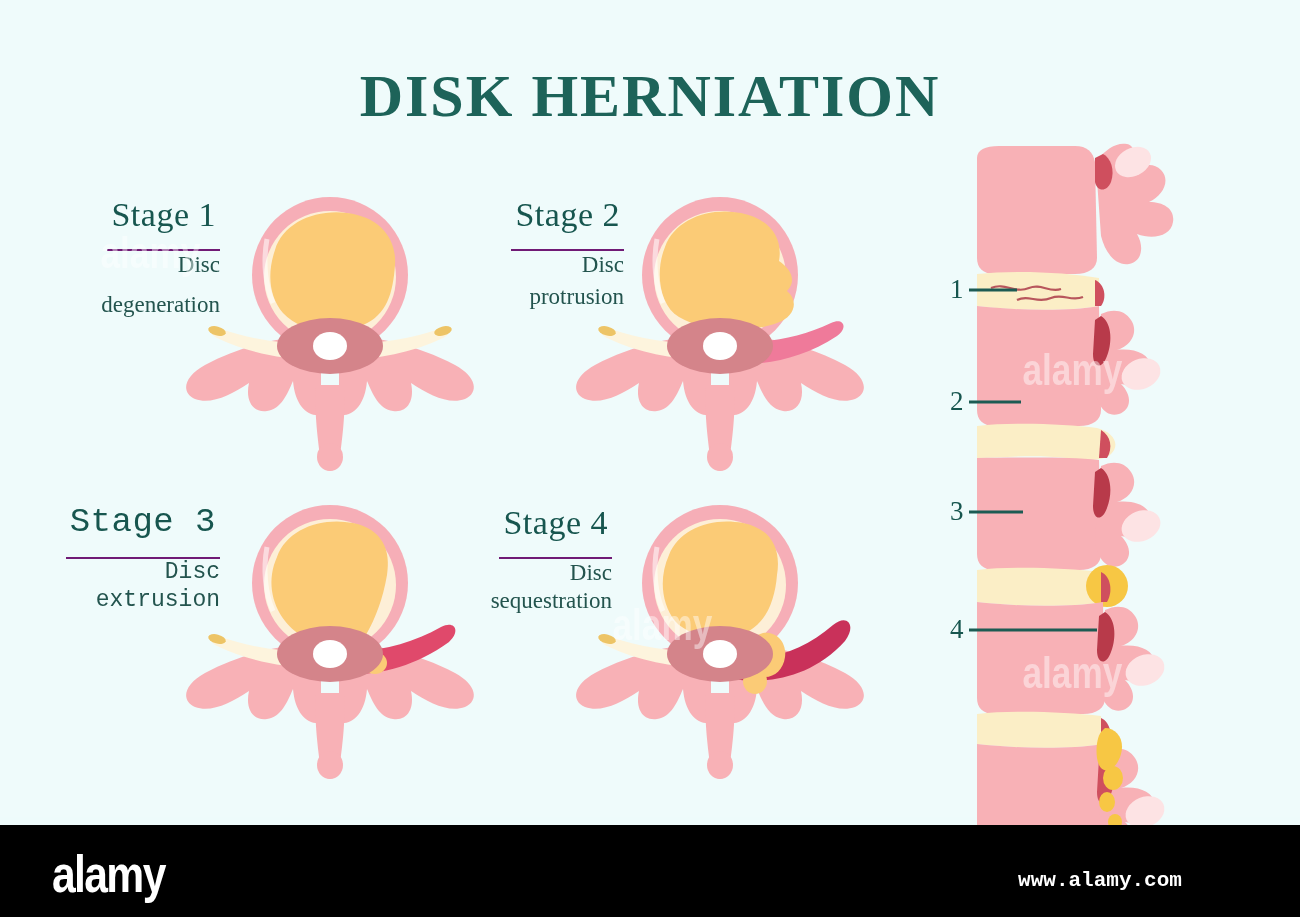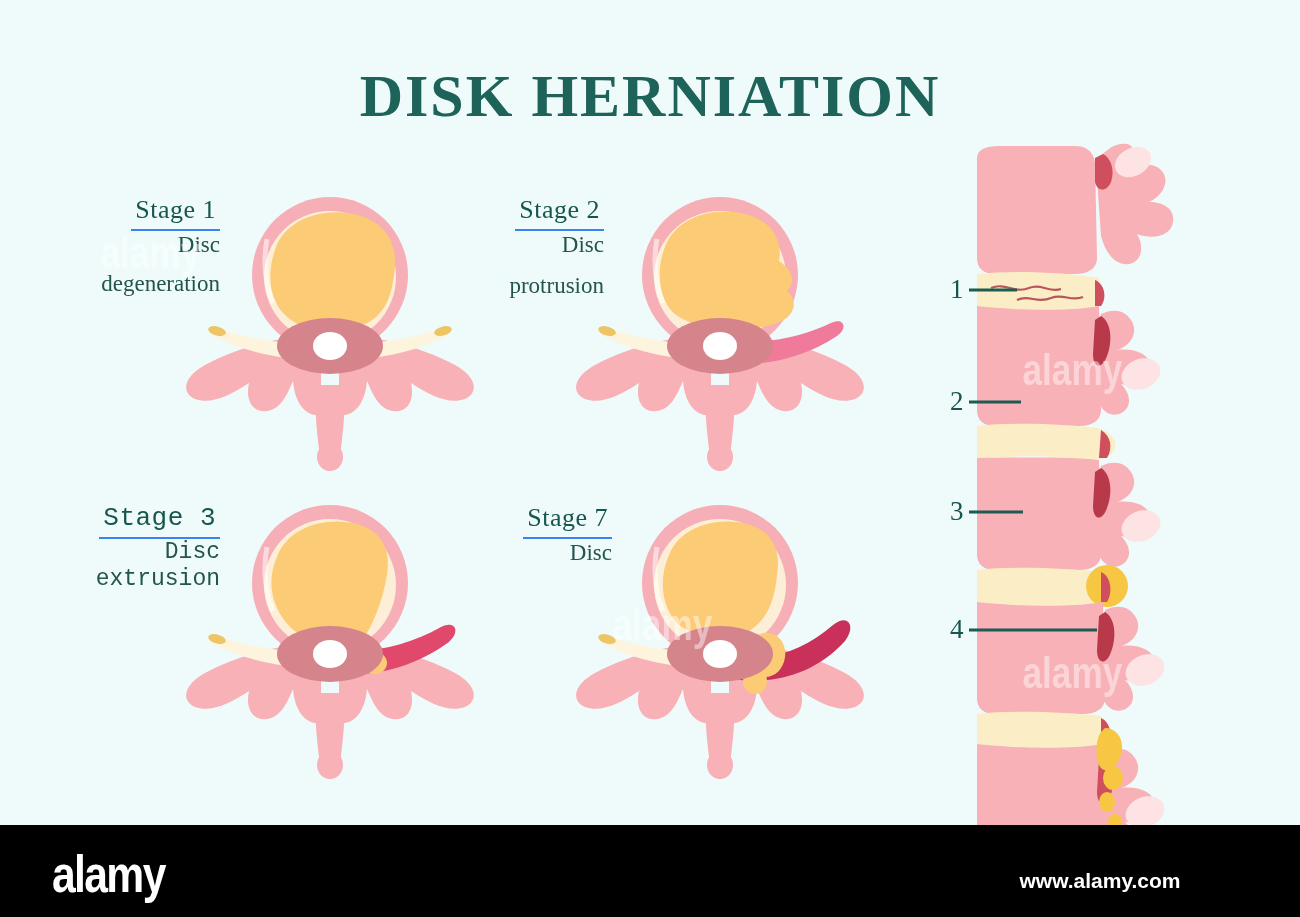--- a/index.html
+++ b/index.html
@@ -13,22 +13,22 @@
 
   .title{
     position:absolute;left:0;top:62px;width:1300px;text-align:center;
     font-family:"Liberation Serif",serif;
     font-size:60px;font-weight:700;letter-spacing:2px;
     color:#1d6359;
   }
 
   .stage-label{position:absolute;text-align:right;color:#17564f;}
   .stage-label .sname{
-    font-size:26px;font-weight:400;letter-spacing:.5px;line-height:1.1;
-    padding:0 4px 4px 4px;border-bottom:2px solid #3b82f6;display:inline-block;
+    font-size:34px;font-weight:400;letter-spacing:.5px;line-height:1.1;
+    padding:0 4px 16px 4px;border-bottom:2px solid #701a75;display:inline-block;
   }
   .stage-label .sdesc{
     font-size:23px;line-height:1.2;margin-top:0;color:#23544e;
   }
 
   .panel{position:absolute;}
   svg{display:block;overflow:visible;}
 
   .numlabel{
     position:absolute;color:#17564f;font-size:27px;line-height:1;
@@ -43,21 +43,21 @@
     font-family:"Liberation Sans",sans-serif;
     font-size:52px;font-weight:700;letter-spacing:-2px;
     transform:scaleX(.82);transform-origin:left top;
   }
   .foot-id{
     position:absolute;right:40px;top:20px;width:320px;text-align:center;
     color:#e6e6e6;font-family:"Liberation Sans",sans-serif;font-size:17px;
   }
   .foot-url{
     position:absolute;right:40px;top:44px;width:320px;text-align:center;
-    color:#fff;font-family:Liberation Sans, sans-serif;font-size:21px;font-weight:700;
+    color:#fff;font-family:Liberation Mono, monospace;font-size:21px;font-weight:700;
   }
   .wm{
     position:absolute;color:rgba(255,255,255,.45);
     font-family:"Liberation Sans",sans-serif;font-weight:700;
     pointer-events:none;user-select:none;
   }
 </style>
 </head>
 <body>
 
@@ -104,24 +104,24 @@
         <path d="M92,44 C88,66 90,90 98,108" stroke="#ffffff" stroke-width="5" fill="none" opacity=".55"></path>
       </g>
 
       <g>
         <ellipse cx="155" cy="151" rx="53" ry="28" fill="#d4848a"></ellipse>
         <ellipse cx="155" cy="151" rx="17" ry="14" fill="#ffffff"></ellipse>
       </g>
     </svg>
   </div>
 
-  <div class="stage-label" style="left:444px;top:196px;width:160px;">
+  <div class="stage-label" style="left:464px;top:196px;width:160px;">
     <div class="sname">Stage 2</div>
     <div class="sdesc">Disc</div>
-    <div class="sdesc" style="margin-top:14px;">protrusion</div>
+    <div class="sdesc" style="margin-top:4px;">protrusion</div>
   </div>
 
   <div class="panel" style="left:565px;top:195px;">
     <svg width="310" height="285" viewBox="0 0 310 285">
       <g>
         <path d="M155,140 C110,140 68,150 30,170 C8,182 6,198 20,204 C36,210 56,200 74,188
                  C70,206 78,218 92,216 C106,214 112,200 118,186
                  C120,210 132,222 146,220 L146,150 Z" fill="#f8b1b6"></path>
         <path d="M155,140 C200,140 242,150 280,170 C302,182 304,198 290,204 C274,210 254,200 236,188
                  C240,206 232,218 218,216 C204,214 198,200 192,186
@@ -195,22 +195,23 @@
       </g>
 
       <g>
         <ellipse cx="155" cy="151" rx="53" ry="28" fill="#d4848a"></ellipse>
         <ellipse cx="155" cy="151" rx="17" ry="14" fill="#ffffff"></ellipse>
       </g>
     </svg>
   </div>
 
   <div class="stage-label" style="left:430px;top:504px;width:182px;">
-    <div class="sname">Stage 7</div>
+    <div class="sname">Stage 4</div>
     <div class="sdesc">Disc</div>
+    <div class="sdesc" style="margin-top:0;">sequestration</div>
   </div>
 
   <div class="panel" style="left:565px;top:503px;">
     <svg width="310" height="285" viewBox="0 0 310 285">
       <g>
         <path d="M155,140 C110,140 68,150 30,170 C8,182 6,198 20,204 C36,210 56,200 74,188
                  C70,206 78,218 92,216 C106,214 112,200 118,186
                  C120,210 132,222 146,220 L146,150 Z" fill="#f8b1b6"></path>
         <path d="M155,140 C200,140 242,150 280,170 C302,182 304,198 290,204 C274,210 254,200 236,188
                  C240,206 232,218 218,216 C204,214 198,200 192,186

